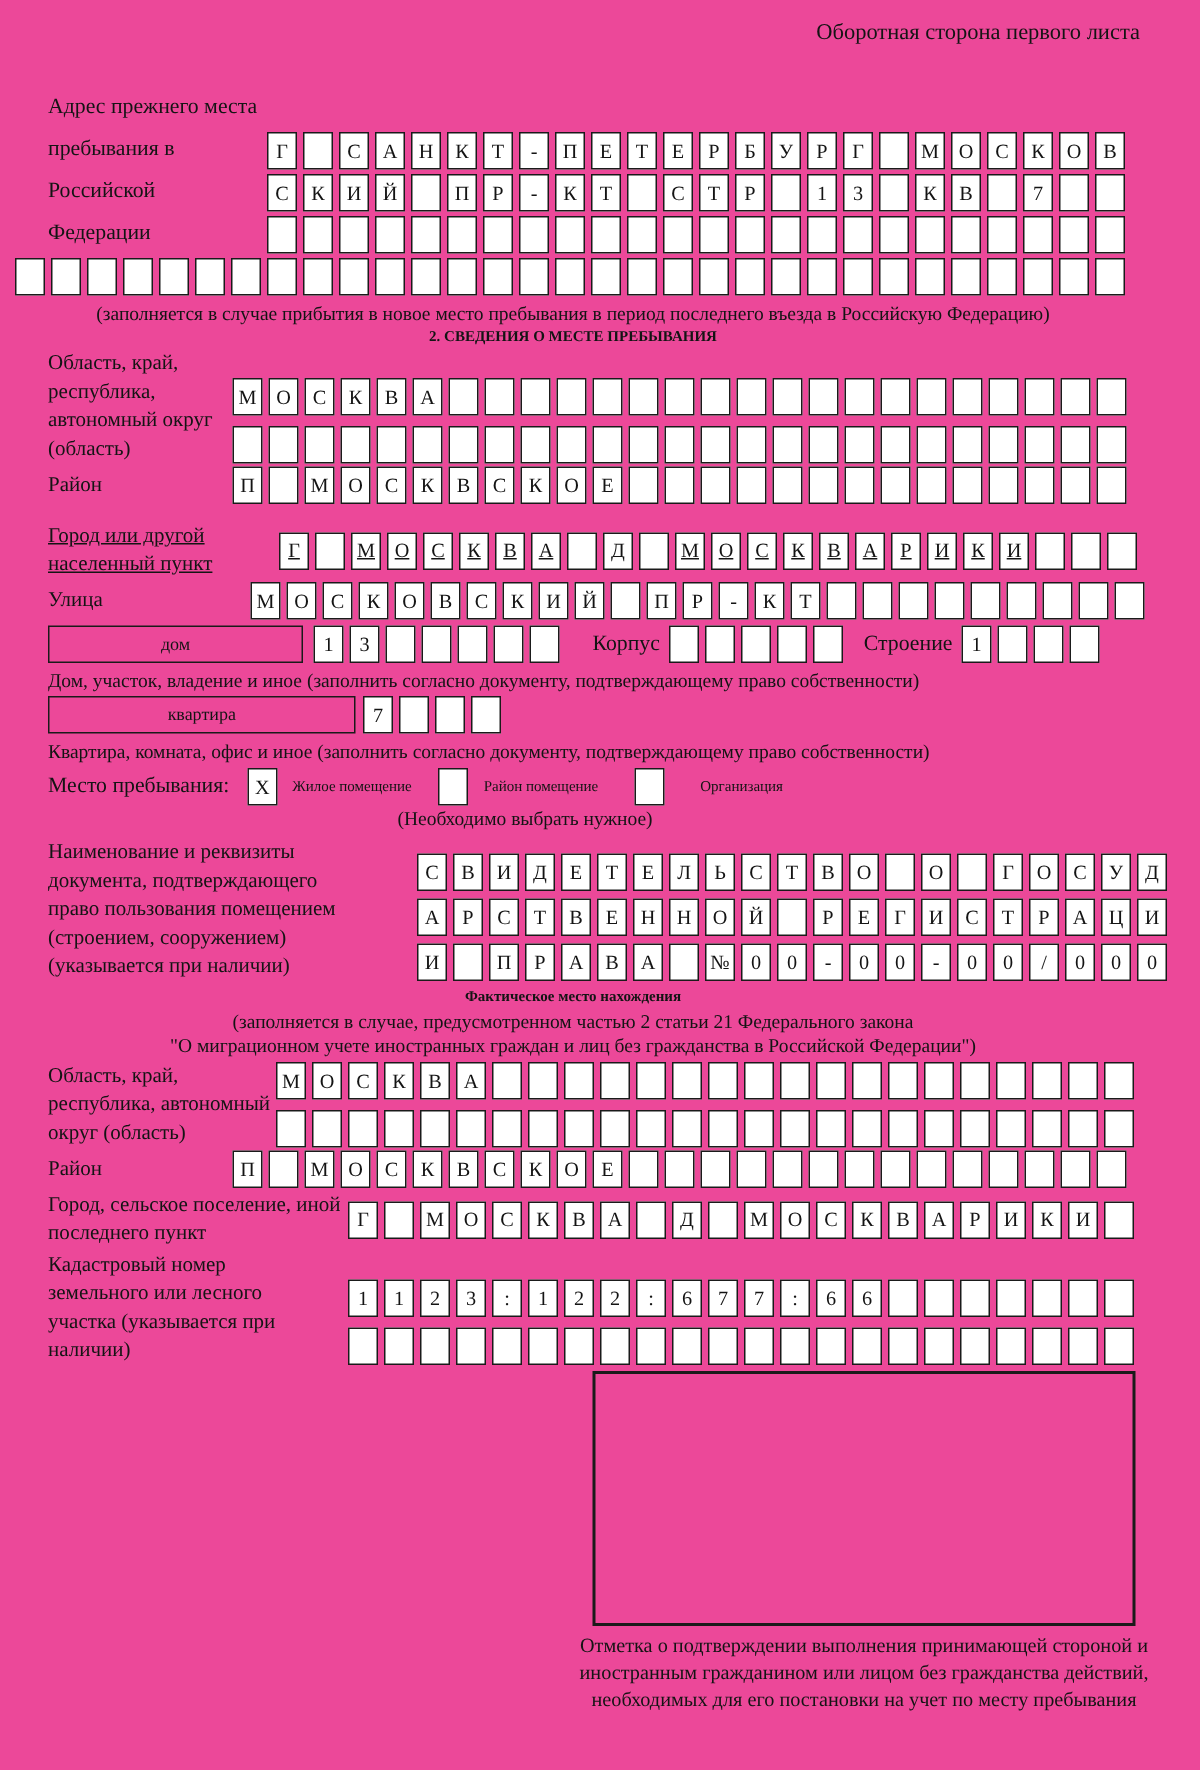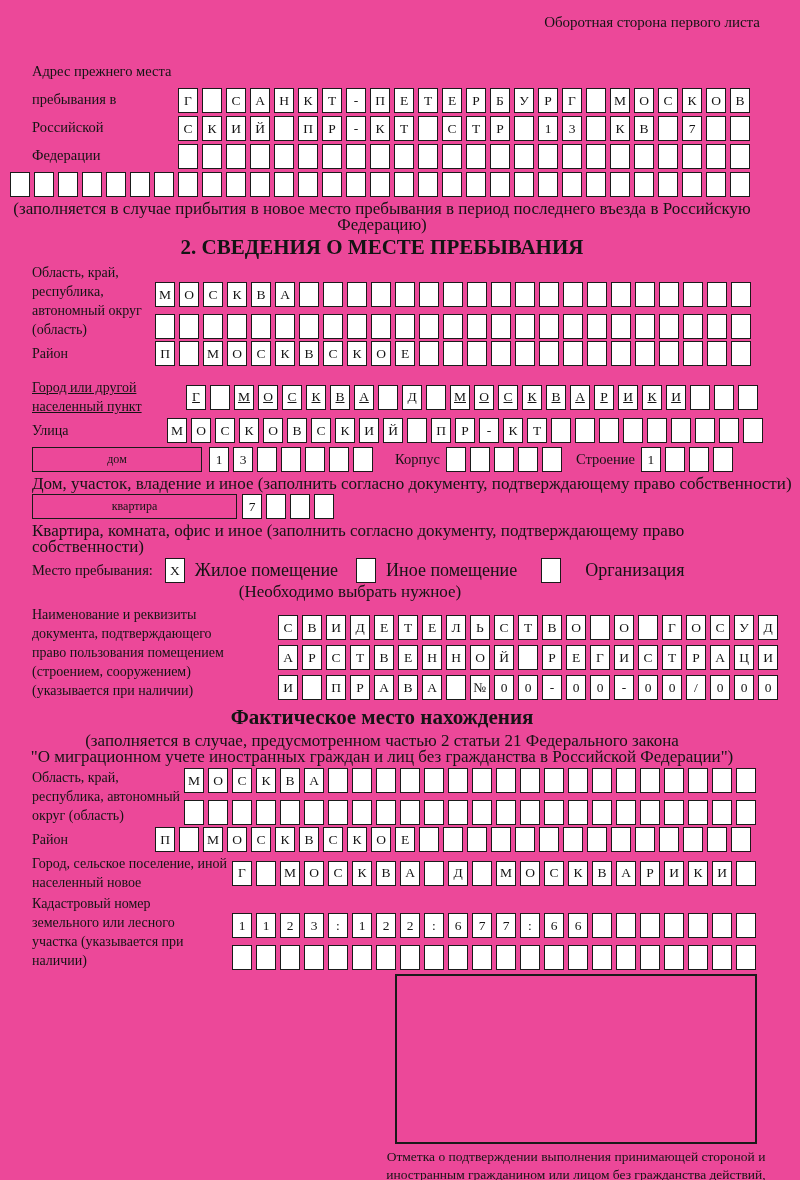--- a/index.html
+++ b/index.html
@@ -14,23 +14,23 @@
   .label-col{box-sizing:border-box;padding-left:22px;font-size:14px;line-height:19px;}
   .label-inner{display:block;}
   .cellrow{display:flex;column-gap:4px;}
   .cellcol{display:flex;flex-direction:column;row-gap:3px;}
   .gap7{row-gap:7px;}
   .cell{
     box-sizing:border-box;width:20px;height:25px;border:1.5px solid #1a1a1a;
     display:flex;align-items:center;justify-content:center;
     font-size:13.5px;flex:0 0 auto;background:#fff;
   }
-  .note{font-size:17px;line-height:16px;}
+  .note{font-size:13px;line-height:16px;}
   .note-c{text-align:center;padding-right:46px;}
-  .sec-title{text-align:center;font-weight:bold;font-size:21px;padding-right:46px;}
+  .sec-title{text-align:center;font-weight:bold;font-size:10px;padding-right:46px;}
   .namedbox{box-sizing:border-box;height:25px;border:1.8px solid #1a1a1a;
     display:flex;align-items:center;justify-content:center;font-size:12px;flex:0 0 auto;}
   .inline-label{font-size:14.5px;white-space:nowrap;}
   
   .f-prev .label-col{width:168px;font-size:14.5px;line-height:28px;}
   .f-prev .label-inner{width:140px;}
   .f-prev{margin-top:26px;}
   .fullrow{margin-top:3px;}
   .prev-note{margin-top:4px;}
   .sec2-title{margin-top:2px;}
@@ -43,21 +43,21 @@
   .f-city1 .label-col{width:176px;}
   .f-city1 .label-inner{width:160px;}
   .f-street{margin-top:2px;gap:12px;}
   .f-street .label-col{width:145px;}
   .f-house{margin-top:4px;}
   .house-note{margin-top:4px;padding-left:22px;}
   .f-kvart{margin-top:2px;}
   .kvart-note{margin-top:4px;padding-left:22px;}
   .f-stay{margin-top:3px;}
   .stay-label{font-size:14.5px;margin-left:22px;margin-right:12px;white-space:nowrap;}
-  .opt-label{margin-left:10px;font-size:18px;white-space:nowrap;}
+  .opt-label{margin-left:10px;font-size:10px;white-space:nowrap;}
   .stay-note{margin-top:1px;margin-left:130px;width:420px;text-align:center;}
   .f-doc{margin-top:5px;gap:28px;}
   .f-doc .label-col{width:240px;}
   .f-doc .label-inner{width:210px;}
   .f-doc .cellcol{row-gap:5px;}
   .fact-title{margin-top:5px;}
   .fact-note{margin-top:2px;line-height:17px;}
   .f-region2{margin-top:3px;}
   .f-region2 .label-col{width:174px;}
   .f-region2 .label-inner{width:150px;}
@@ -414,21 +414,21 @@
 
   <div class="f f-stay cv">
     <span class="stay-label">Место пребывания:</span>
     <div class="cellrow">
         <span class="cell">X</span>
       </div>
     <span class="opt-label">Жилое помещение</span>
     <div class="cellrow ml18">
         <span class="cell"></span>
       </div>
-    <span class="opt-label">Иное помещение</span>
+    <span class="opt-label">Район помещение</span>
     <div class="cellrow ml24">
         <span class="cell"></span>
       </div>
     <span class="opt-label ml24">Организация</span>
   </div>
   <div class="note stay-note">(Необходимо выбрать нужное)</div>
 
   <div class="f f-doc">
     <div class="label-col">
       <span class="label-inner">Наименование и реквизиты документа, подтверждающего право пользования помещением (строением, сооружением) (указывается при наличии)</span>
@@ -598,21 +598,21 @@
         <span class="cell"></span>
         <span class="cell"></span>
         <span class="cell"></span>
         <span class="cell"></span>
         <span class="cell"></span>
       </div>
   </div>
 
   <div class="f f-city2 cv">
     <div class="label-col">
-      <span class="label-inner">Город, сельское поселение, иной населенный новое</span>
+      <span class="label-inner">Город, сельское поселение, иной последнего пункт</span>
     </div>
     <div class="cellrow">
         <span class="cell">Г</span>
         <span class="cell"></span>
         <span class="cell">М</span>
         <span class="cell">О</span>
         <span class="cell">С</span>
         <span class="cell">К</span>
         <span class="cell">В</span>
         <span class="cell">А</span>

